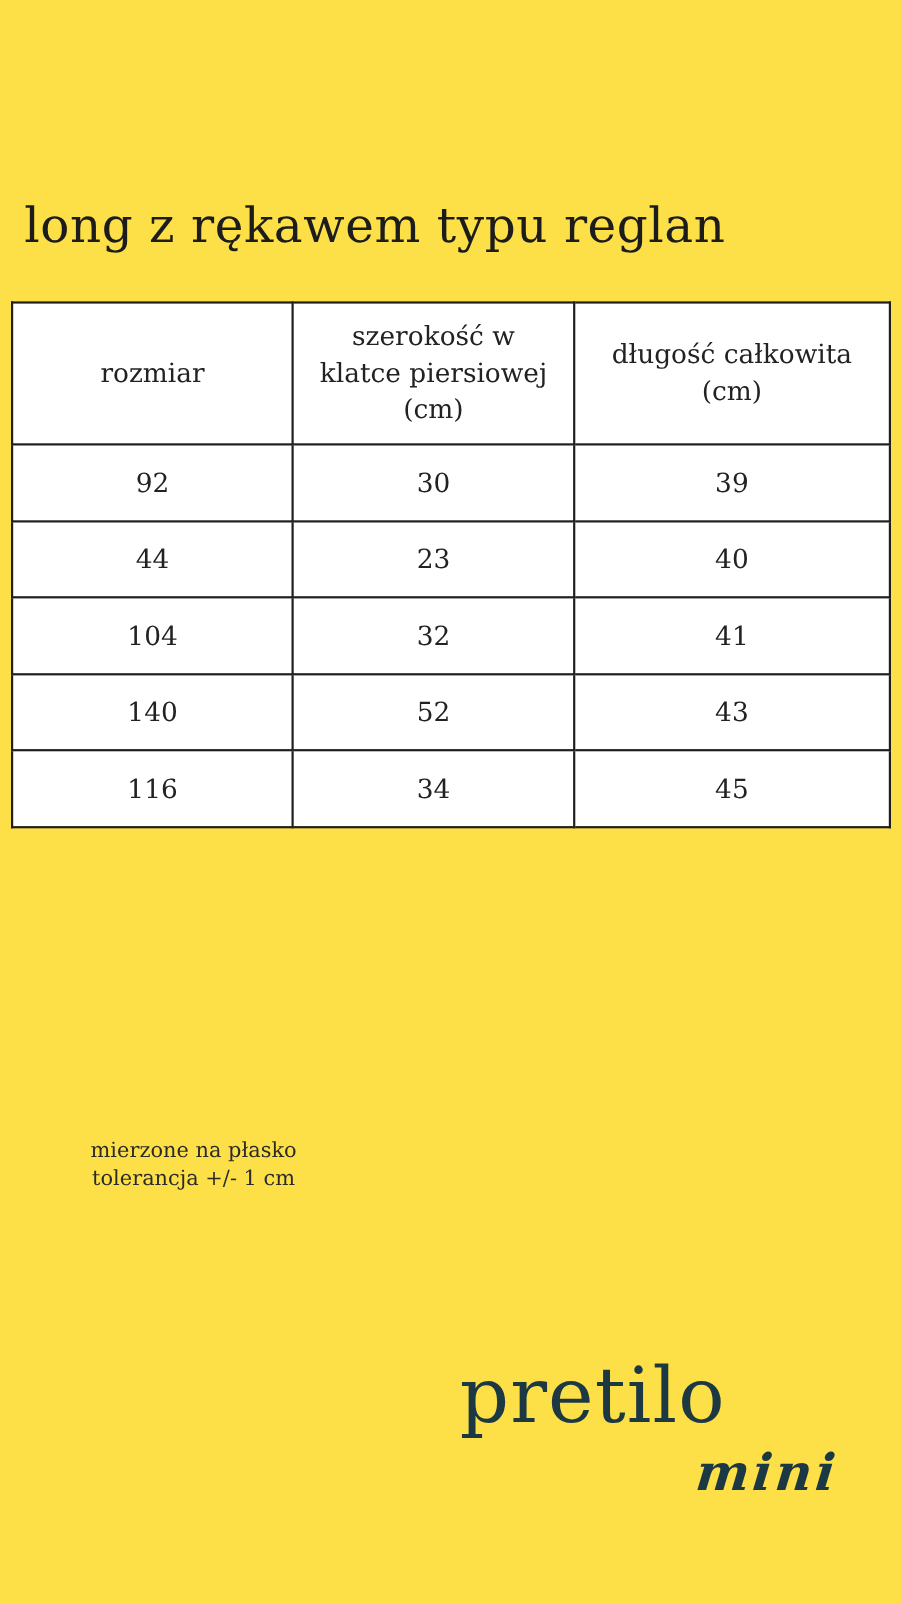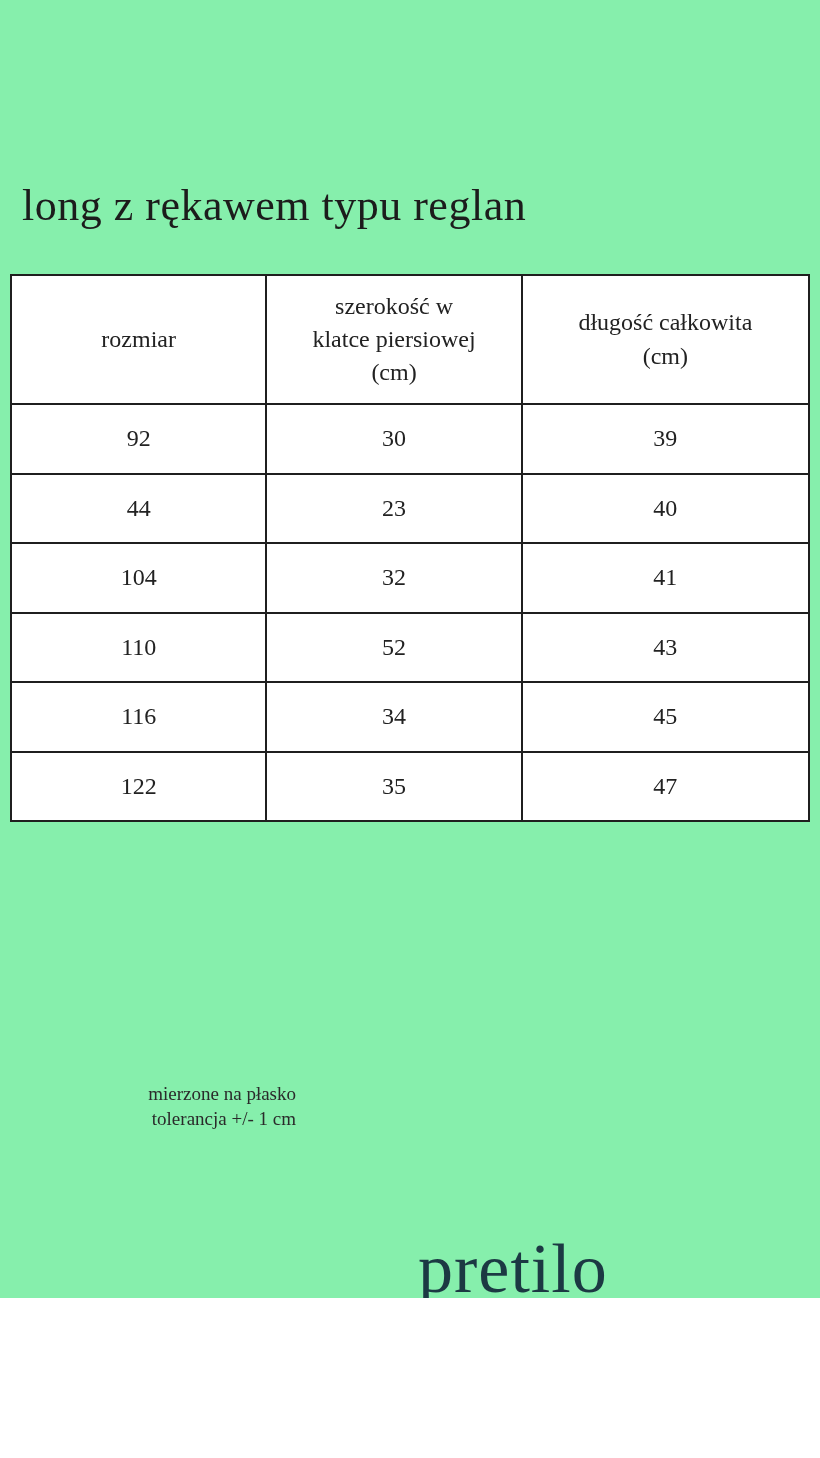--- a/index.html
+++ b/index.html
@@ -4,24 +4,23 @@
 <style>
   * { margin: 0; padding: 0; box-sizing: border-box; }
   html, body { background: #ffffff; }
   body {
     font-family: "DejaVu Serif", "Liberation Serif", serif;
     color: #1e1e1e;
   }
   .page {
     position: relative;
     width: 820px;
-    height: 1298px;
-    background: #86efac;
+    height: 1458px;
+    background: #fde047;
     overflow: hidden;
-    font-family: Liberation Serif, serif;
   }
   .title {
     position: absolute;
     left: 22px;
     top: 180px;
     font-size: 44px;
     font-weight: 400;
     color: #1c1c1c;
     letter-spacing: 0.5px;
     white-space: nowrap;
@@ -52,23 +51,23 @@
   table.size-table td {
     height: 69.5px;
     margin-left: 24px;
   }
   col.c1 { width: 32%; }
   col.c2 { width: 32%; }
   col.c3 { width: 36%; }
   .footnote {
     position: absolute;
     left: 56px;
-    top: 1082px;
+    top: 1034px;
     width: 240px;
-    text-align: right;
+    text-align: center;
     font-size: 19px;
     line-height: 1.3;
     color: #2a2a2a;
   }
   .logo-main {
     position: absolute;
     left: 418px;
     top: 1234px;
     font-size: 70px;
     line-height: 1;
@@ -123,33 +122,28 @@
         <td>44</td>
         <td>23</td>
         <td>40</td>
       </tr>
       <tr>
         <td>104</td>
         <td>32</td>
         <td>41</td>
       </tr>
       <tr>
-        <td>110</td>
+        <td>140</td>
         <td>52</td>
         <td>43</td>
       </tr>
       <tr>
         <td>116</td>
         <td>34</td>
         <td>45</td>
-      </tr>
-      <tr>
-        <td>122</td>
-        <td>35</td>
-        <td>47</td>
       </tr>
     </tbody>
   </table>
 
   <div class="footnote">
     <div>mierzone na płasko</div>
     <div>tolerancja +/- 1 cm</div>
   </div>
 
   <div class="logo-main">pretilo</div>

